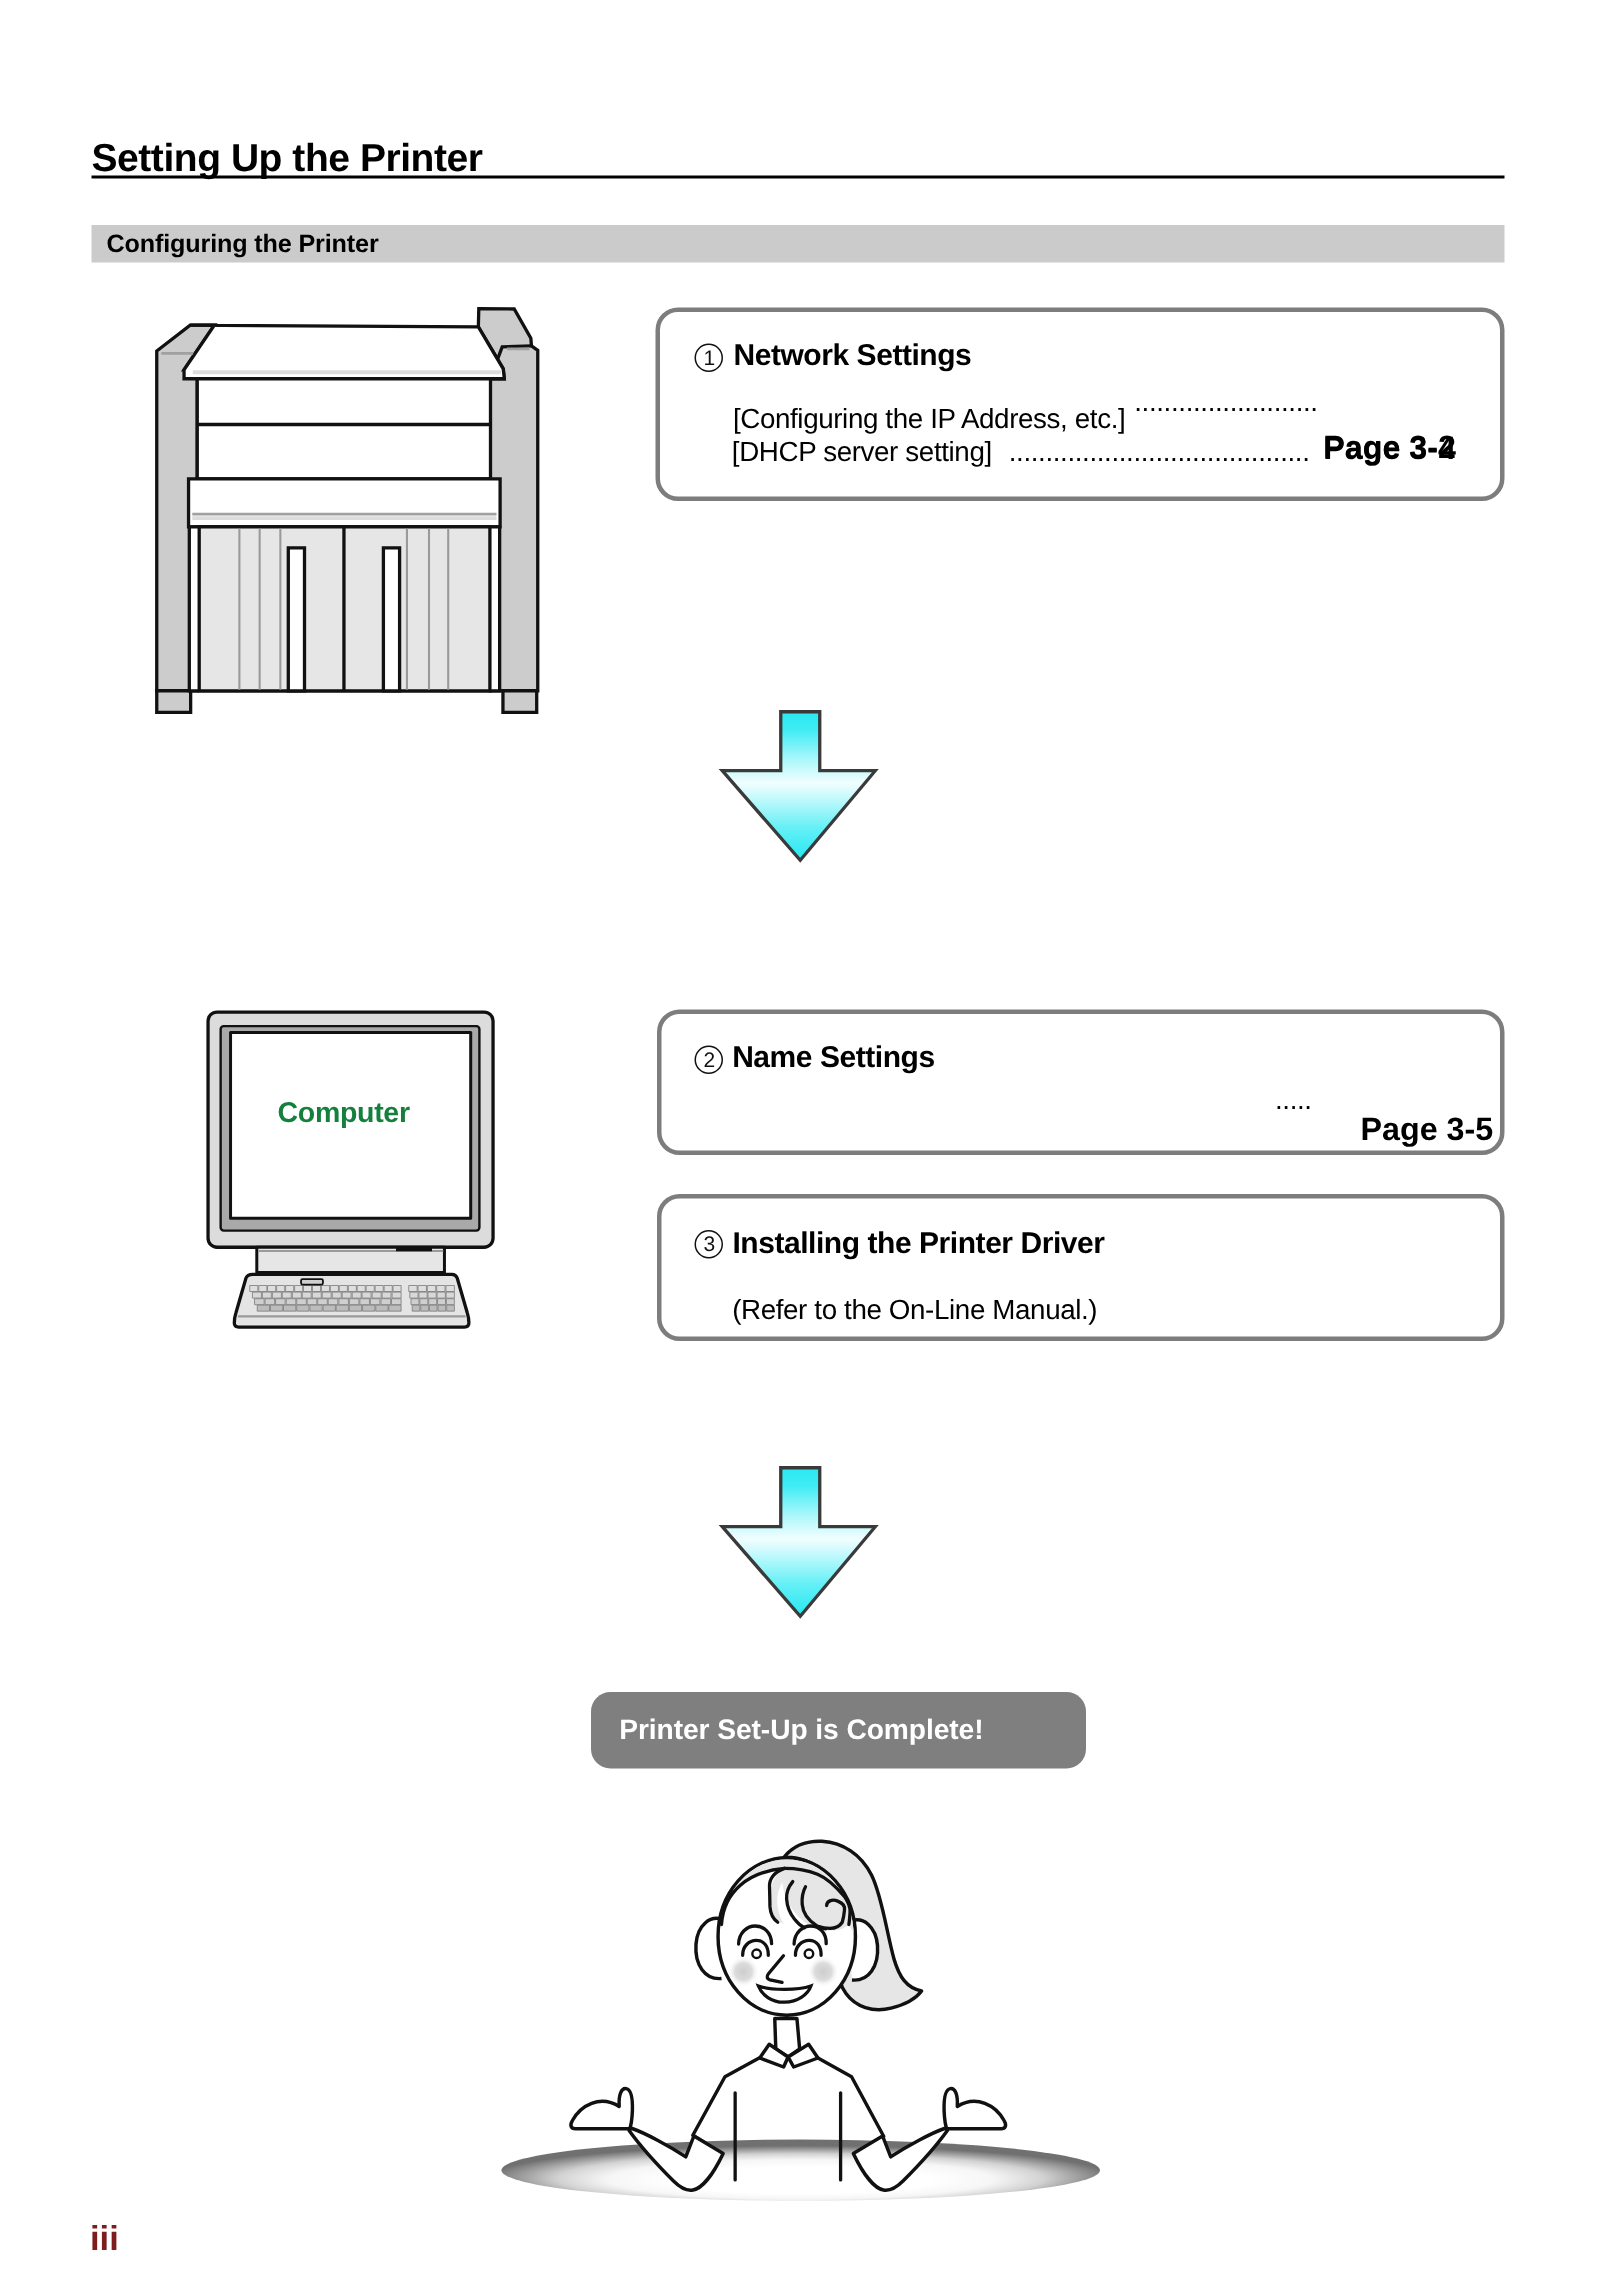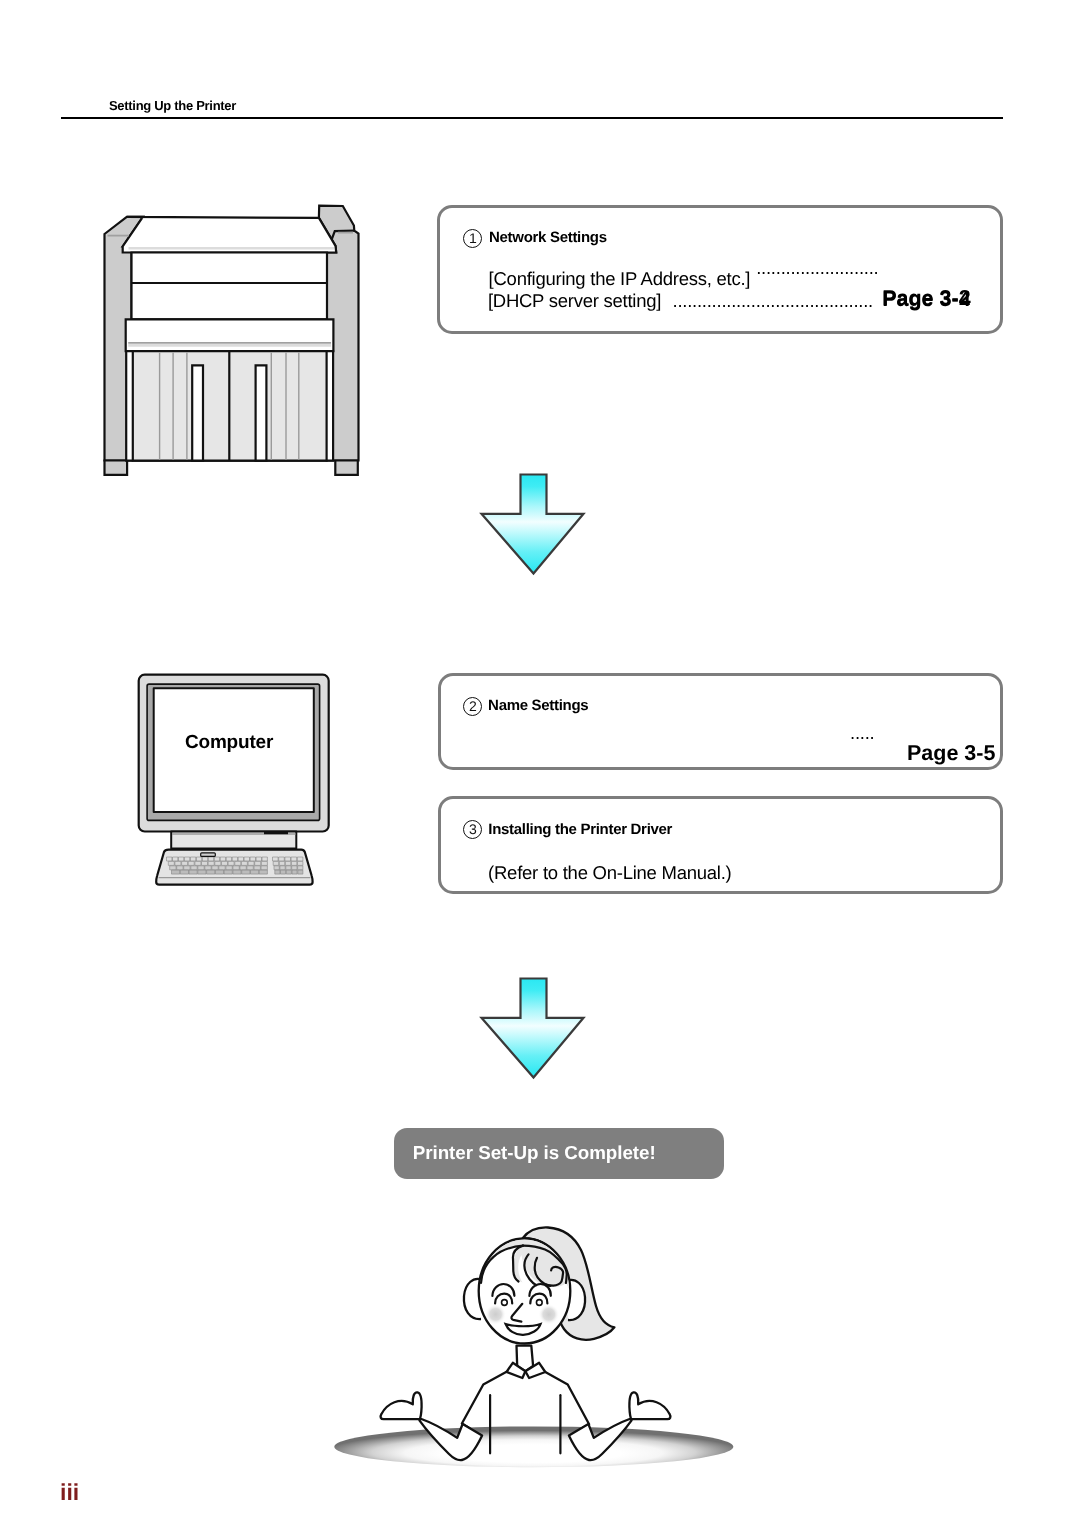--- a/index.html
+++ b/index.html
@@ -1,47 +1,47 @@
 <!DOCTYPE html>
 <html><head>
 <meta charset="utf-8">
 <style>
   html,body{margin:0;padding:0;}
   body{width:1080px;height:1528px;background:#fff;
        font-family:"Liberation Sans",sans-serif;position:relative;overflow:hidden;
        -webkit-font-smoothing:antialiased;text-rendering:geometricPrecision;}
   .page{position:absolute;left:0;top:0;width:1080px;height:1528px;}
 
-  .hdr-title{position:absolute;left:61px;top:96px;font-size:13px;font-weight:bold;
-             color:#000;letter-spacing:-0.3px;line-height:19px;margin-left:48px;}
+  .hdr-title{position:absolute;left:61px;top:96px;font-size:26px;font-weight:bold;
+             color:#000;letter-spacing:-0.3px;line-height:19px;}
   .hdr-rule{position:absolute;left:61px;top:117px;width:942px;height:2px;background:#000;}
 
   .sec-bar{position:absolute;left:61px;width:942px;height:25px;background:#cbcbcb;}
   .sec-bar .lbl{position:absolute;left:10px;top:4px;font-size:16.8px;font-weight:bold;
                 color:#000;letter-spacing:-0.1px;line-height:17px;}
 
   .rbox{position:absolute;border:3.2px solid #7d7d7d;border-radius:15px;background:#fff;
         box-sizing:border-box;}
-  .bt{position:absolute;font-size:15px;font-weight:bold;color:#000;letter-spacing:-0.3px;
+  .bt{position:absolute;font-size:20px;font-weight:bold;color:#000;letter-spacing:-0.3px;
       white-space:nowrap;line-height:19px;}
   .brow{position:absolute;font-size:18.5px;color:#000;letter-spacing:-0.25px;white-space:nowrap;line-height:19px;}
   .bpage{position:absolute;font-size:21.5px;font-weight:bold;color:#000;letter-spacing:0;
          white-space:nowrap;line-height:22px;}
   .circnum{position:absolute;width:19px;height:19px;border:1.3px solid #111;border-radius:50%;
            box-sizing:border-box;font-size:14px;line-height:17.4px;text-align:center;
            font-weight:normal;color:#111;letter-spacing:0;}
 
   .banner{position:absolute;background:#7f7f7f;border-radius:13px;}
   .banner .lbl{position:absolute;color:#fff;font-size:18.8px;font-weight:bold;
                letter-spacing:-0.05px;white-space:nowrap;line-height:19px;}
 
   .pgnum{position:absolute;left:60px;top:1479px;font-size:23px;font-weight:bold;color:#7f1d1d;}
 
   svg{display:block;shape-rendering:geometricPrecision;}
-  .screenlabel{position:absolute;left:185px;top:733px;font-size:19px;font-weight:bold;color:#000000;
+  .screenlabel{position:absolute;left:185px;top:733px;font-size:19px;font-weight:bold;color:#15803d;
                letter-spacing:-0.2px;line-height:19px;}
   .ill{position:absolute;}
 </style>
 </head>
 <body>
 
 <svg width="0" height="0" style="position:absolute" aria-hidden="true">
     <defs>
  <linearGradient id="arrowgrad" x1="0" y1="0" x2="0" y2="1">
    <stop offset="0%" stop-color="#2ae8f2"></stop>
@@ -58,20 +58,23 @@
         <stop offset="55%" stop-color="#dcdcdc"></stop>
    <stop offset="100%" stop-color="#ffffff" stop-opacity="0"></stop>
  </radialGradient>
 </defs>
   </svg>
 <div class="page">
 
   <div class="hdr-title">Setting Up the Printer</div>
   <div class="hdr-rule"></div>
 
+  <div class="sec-bar" style="top:150px">
+    <span class="lbl">Configuring the Printer</span>
+  </div>
 
   <svg class="ill" style="left:95px;top:190px;" width="280" height="300" viewBox="95 190 280 300">
     <g stroke="#111" stroke-width="2.2" stroke-linejoin="miter" fill="none">
       <path d="M319.2 205.7 L342.8 206 L353.9 225.5 L354.3 230.6 L358.5 233.6 L358.5 460.5 L326.8 460.5 L326.8 252.5 L336.2 252.5 L335.5 245.9 L318.9 217.9 Z" fill="#cccccc"></path>
       <path d="M354.3 230.6 L334.8 231.2 L326.8 252.5"></path>
       <path d="M104.5 234 L126.8 216.8 L142.9 216.8 L122.7 246.5 L131.5 246.5 L131.5 460.5 L104.5 460.5 Z" fill="#cccccc"></path>
       <path d="M104.5 460.5 L127.1 460.5 L127.1 474.9 L104.5 474.9 Z" fill="#cccccc"></path>
       <path d="M335.3 460.5 L357.8 460.5 L357.8 474.9 L335.3 474.9 Z" fill="#cccccc"></path>
       <path d="M126.8 216.8 L318.9 217.9 L335.5 245.9 L336.2 252.5 L122.7 252.5 L122.7 246.5 L142.9 216.8 Z" fill="#fff"></path>
       <path d="M131.5 252.5 L327.0 252.5 L327.0 319.3 L131.5 319.3 Z" fill="#fff"></path>

